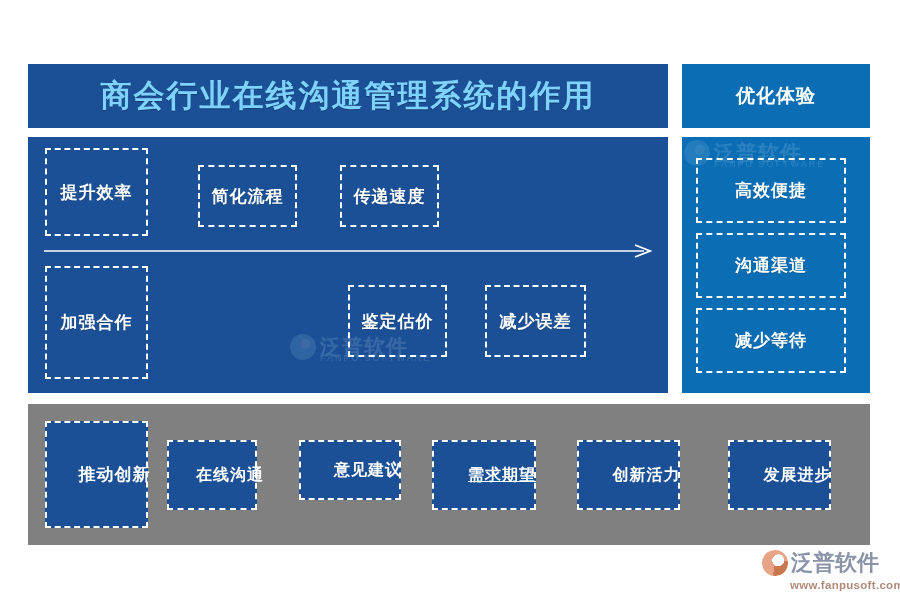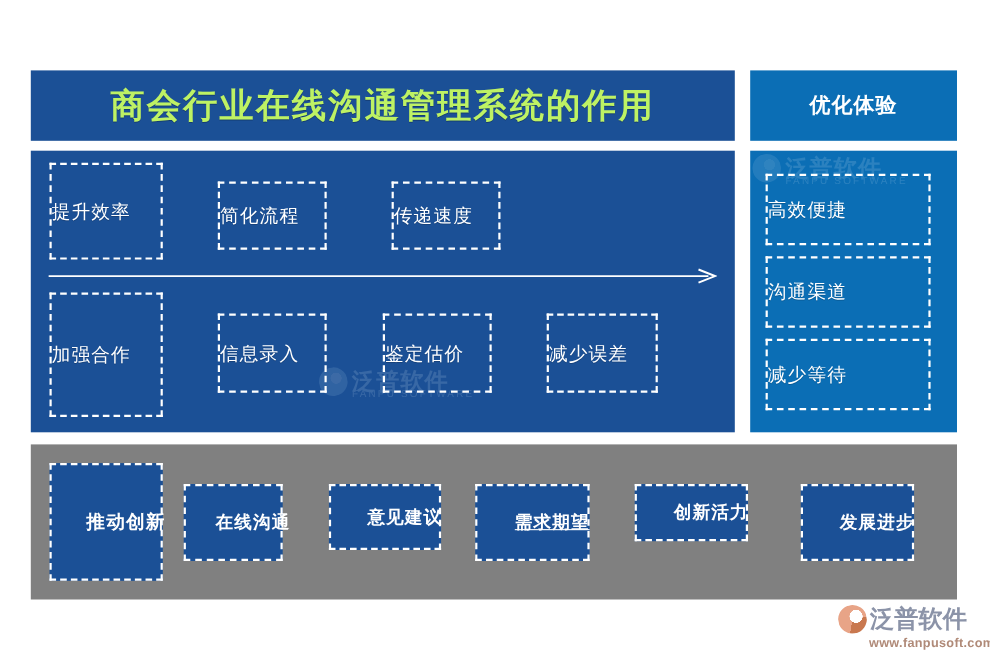--- a/index.html
+++ b/index.html
@@ -18,21 +18,21 @@
   
   .abs { position: absolute; box-sizing: border-box; }
 
   
   #header-title-banner {
     left: 28px; top: 64px; width: 640px; height: 64px;
     background: #1B5096;
     display: flex; align-items: center; justify-content: center;
   }
   #header-title-banner .title-text {
-    color: #bef264;
+    color: #7dd3fc;
     font-size: 31px;
     font-weight: bold;
     letter-spacing: 2px;
     white-space: nowrap;
     text-shadow: 0 1px 0 rgba(0,0,0,.25);
   }
 
   #header-side-banner {
     left: 682px; top: 64px; width: 188px; height: 64px;
     background: #0B6EB5;
@@ -67,23 +67,24 @@
     overflow: hidden;
   }
 
   
   .cell {
     position: absolute;
     box-sizing: border-box;
     border: 2px dashed #ffffff;
     display: flex;
     align-items: center;
+    justify-content: center;
     color: #ffffff;
     font-size: 17px;
-    font-weight: normal;
+    font-weight: bold;
     letter-spacing: 1px;
     white-space: nowrap;
     text-shadow: 0 1px 0 rgba(0,0,0,.18);
   }
   .cell.tall { font-size: 17px; }
 
   
   .chip {
     position: absolute;
     box-sizing: border-box;
@@ -190,39 +191,36 @@
     <span class="wm-cn">泛普软件</span>
     <span class="wm-en">FANPU SOFTWARE</span>
   </div>
 
   <div class="cell tall" style="left:17px; top:11px; width:103px; height:88px;">
     <span>提升效率</span>
   </div>
   <div class="cell" style="left:170px; top:28px; width:99px; height:62px;">
     <span>简化流程</span>
   </div>
-  <div class="cell" style="left:328px; top:28px; width:99px; height:62px;">
+  <div class="cell" style="left:312px; top:28px; width:99px; height:62px;">
     <span>传递速度</span>
   </div>
 
   <svg id="flow-arrow" viewBox="0 0 608 16" preserveAspectRatio="none">
     <line x1="0" y1="8" x2="600" y2="8" stroke="#ffffff" stroke-width="1.6"></line>
     <polyline points="591,2 606,8 591,14" fill="none" stroke="#ffffff" stroke-width="1.8"></polyline>
   </svg>
 
   <div class="cell tall" style="left:17px; top:129px; width:103px; height:113px;">
     <span>加强合作</span>
   </div>
-  <div class="cell" style="left:170px; top:148px; width:99px; height:72px;">
-    <span>信息录入</span>
-  </div>
   <div class="cell" style="left:320px; top:148px; width:99px; height:72px;">
     <span>鉴定估价</span>
   </div>
-  <div class="cell" style="left:469px; top:148px; width:101px; height:72px;">
+  <div class="cell" style="left:457px; top:148px; width:101px; height:72px;">
     <span>减少误差</span>
   </div>
 </div>
 
 <div class="abs" id="main-right-panel">
 
   <div class="watermark" style="left:2px; top:2px;">
     <span class="wm-mark"></span>
     <span class="wm-cn">泛普软件</span>
     <span class="wm-en">FANPU SOFTWARE</span>
@@ -245,21 +243,21 @@
   </div>
   <div class="chip" style="left:139px; top:36px; width:90px; height:70px;justify-content:center;">
     <span>在线沟通</span>
   </div>
   <div class="chip" style="left:271px; top:36px; width:102px; height:60px;">
     <span>意见建议</span>
   </div>
   <div class="chip" style="left:404px; top:36px; width:104px; height:70px;text-decoration:underline;">
     <span>需求期望</span>
   </div>
-  <div class="chip" style="left:549px; top:36px; width:103px; height:52px;">
+  <div class="chip" style="left:549px; top:36px; width:103px; height:70px;">
     <span>创新活力</span>
   </div>
   <div class="chip" style="left:700px; top:36px; width:103px; height:70px;">
     <span>发展进步</span>
   </div>
 </div>
 
 <div class="abs" id="brand-logo">
   <div class="logo-row">
     <span class="logo-mark"></span>

